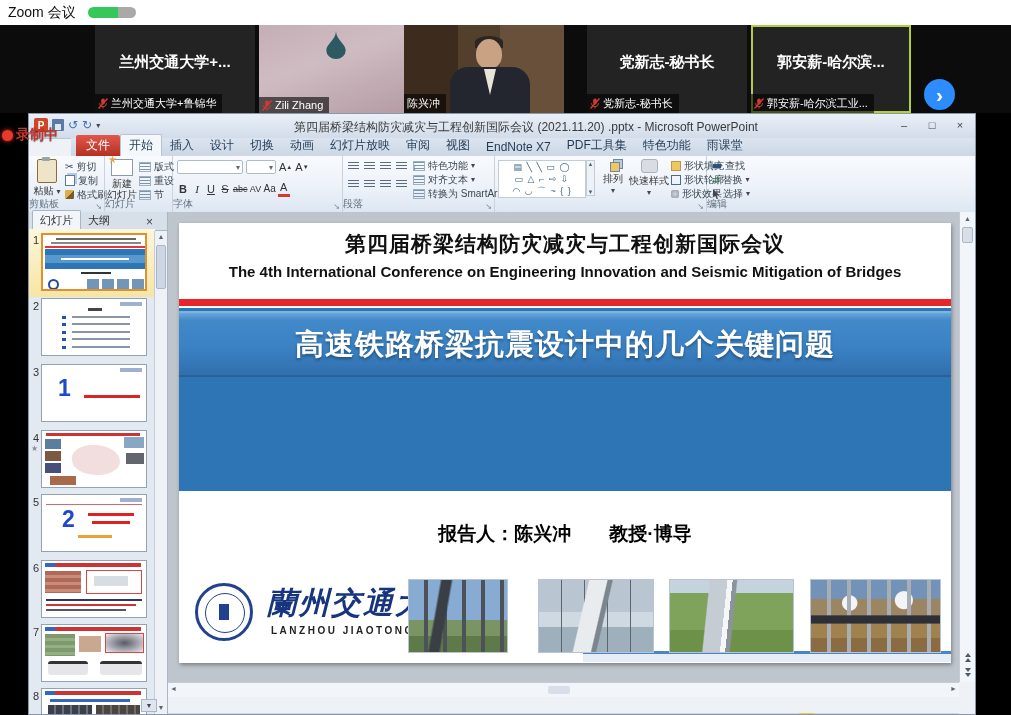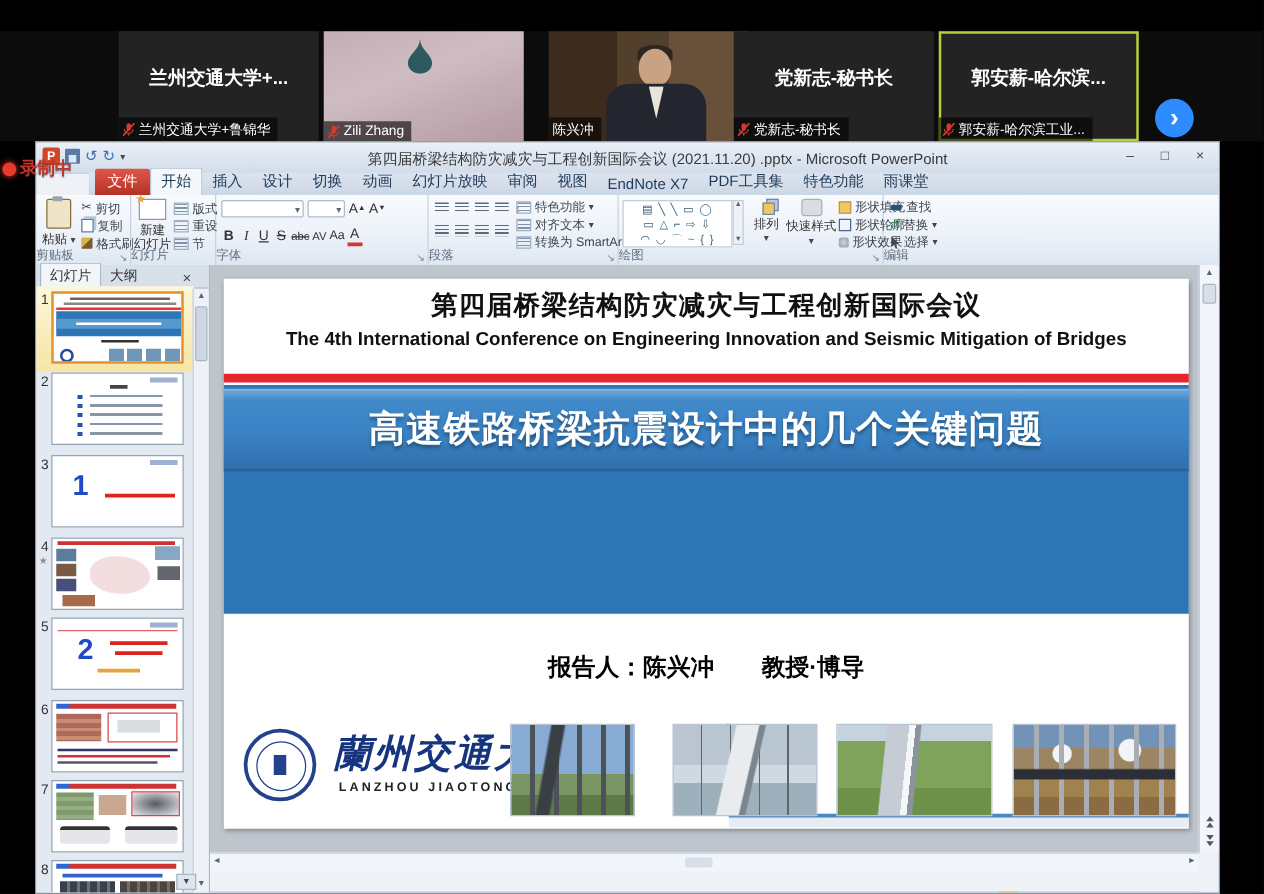--- a/index.html
+++ b/index.html
@@ -176,20 +176,24 @@
   .statusbar{position:absolute;left:139px;top:599px;width:791px;height:3px;background:#cfd6df;}
   .statusbar i{position:absolute;left:631px;top:0;width:15px;height:3px;background:#f5c64a;}
 
   .micwrap{width:10px;height:11px;flex:none;}
 </style>
 </head>
 <body>
 
 <div id="stage">
 
+  <div class="topbar">
+    <span class="zoom-title">Zoom 会议</span>
+    <span class="pill"></span>
+  </div>
 
   <div class="strip">
 
     <div class="tile" style="left:95px">
       <div class="bigname">兰州交通大学+...</div>
       <div class="namebar">
         <svg class="micwrap" viewBox="0 0 10 11">
             <rect x="3.2" y="0.5" width="3.6" height="6" rx="1.8" fill="#d33a2e"></rect>
             <path d="M1.5 5.2a3.5 3.5 0 0 0 7 0" stroke="#d33a2e" fill="none"></path>
             <line x1="5" y1="8.7" x2="5" y2="10.5" stroke="#d33a2e"></line>
@@ -207,21 +211,21 @@
         <svg class="micwrap" viewBox="0 0 10 11">
             <rect x="3.2" y="0.5" width="3.6" height="6" rx="1.8" fill="#d33a2e"></rect>
             <path d="M1.5 5.2a3.5 3.5 0 0 0 7 0" stroke="#d33a2e" fill="none"></path>
             <line x1="5" y1="8.7" x2="5" y2="10.5" stroke="#d33a2e"></line>
             <line x1="0.5" y1="10.5" x2="9.5" y2="0.5" stroke="#d33a2e" stroke-width="1.4"></line>
           </svg>
         <span>Zili Zhang</span>
       </div>
     </div>
 
-    <div class="tile vid3" style="left:439px">
+    <div class="tile vid3" style="left:404px">
       <span class="hair"></span>
       <span class="head"></span>
       <span class="body"></span>
       <span class="shirt"></span>
       <div class="namebar">
         <span>陈兴冲</span>
       </div>
     </div>
 
     <div class="tile" style="left:587px">
@@ -438,21 +442,20 @@
             </div>
           <div class="sbtn">
               <span class="mini-sq" style="border:1px solid #4a6a8e"></span>
               <span>形状轮廓</span>
             </div>
           <div class="sbtn">
               <span class="mini-sq" style="background:radial-gradient(#cfd5dc,#8e98a4);border-radius:2px"></span>
               <span>形状效果</span>
             </div>
         </div>
-        <div class="glabel">绘图</div>
         <span class="dlg">↘</span>
       </div>
 
       <div class="rgroup" style="width:54px;border-right:none">
         <div class="smallcol" style="left:5px;top:3px">
           <div class="sbtn">
               <svg class="ed-ic" width="10" height="9">
                 <circle cx="3" cy="5" r="2.5" fill="#27537a"></circle>
                 <circle cx="7" cy="5" r="2.5" fill="#27537a"></circle>
               </svg>

